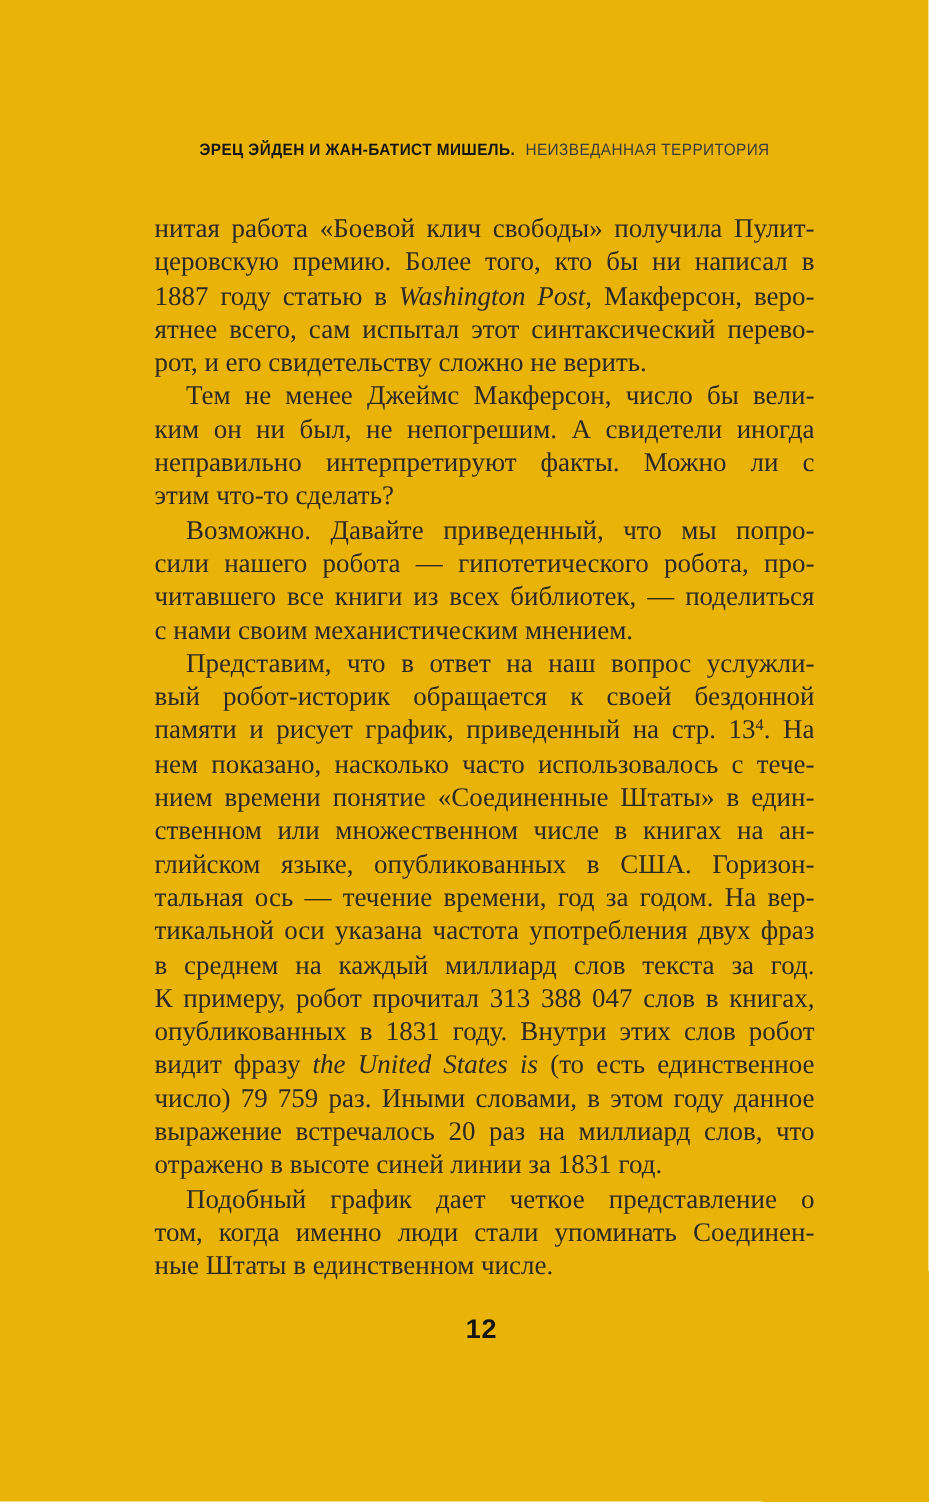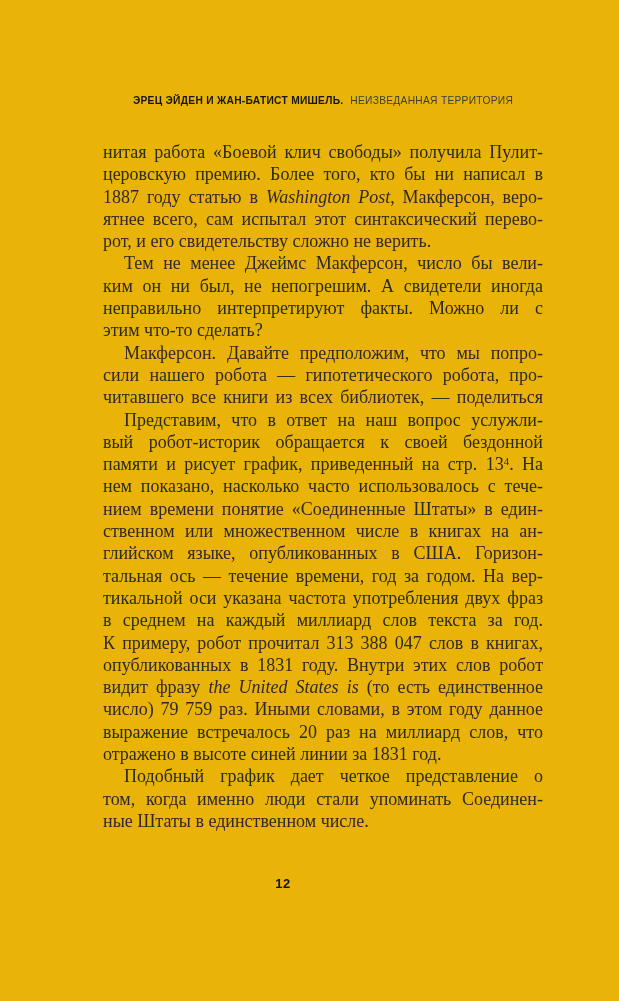--- a/index.html
+++ b/index.html
@@ -65,23 +65,24 @@
   }
   
   .folio {
     position: absolute;
     top: 876px;
     left: 0;
     width: 566px;
     text-align: center;
     font-family: "Liberation Sans", sans-serif;
     font-weight: bold;
-    font-size: 13px;
+    font-size: 18px;
     letter-spacing: 0.5px;
     color: #151515;
+    padding-left: 38px;
   }
 </style>
 </head>
 <body>
 
 <div class="page">
 
   <header class="running-head">
     <span class="authors">ЭРЕЦ ЭЙДЕН И ЖАН-БАТИСТ МИШЕЛЬ.</span>
     <span class="booktitle">НЕИЗВЕДАННАЯ ТЕРРИТОРИЯ</span>
@@ -95,23 +96,24 @@
         <div class="line"><span>ятнее всего, сам испытал этот синтаксический перево-</span></div>
         <div class="line last"><span>рот, и его свидетельству сложно не верить.</span></div>
       </div>
       <div class="para indent">
         <div class="line first"><span>Тем не менее Джеймс Макферсон, число бы вели-</span></div>
         <div class="line"><span>ким он ни был, не непогрешим. А свидетели иногда</span></div>
         <div class="line"><span>неправильно интерпретируют факты. Можно ли с</span></div>
         <div class="line last"><span>этим что-то сделать?</span></div>
       </div>
       <div class="para indent">
-        <div class="line first"><span>Макферсон. Давайте предположим, что мы попро-</span></div>
+        <div class="line first"><span>Возможно. Давайте приведенный, что мы попро-</span></div>
         <div class="line"><span>сили нашего робота — гипотетического робота, про-</span></div>
         <div class="line"><span>читавшего все книги из всех библиотек, — поделиться</span></div>
+        <div class="line last"><span>с нами своим механистическим мнением.</span></div>
       </div>
       <div class="para indent">
         <div class="line first"><span>Представим, что в ответ на наш вопрос услужли-</span></div>
         <div class="line"><span>вый робот-историк обращается к своей бездонной</span></div>
         <div class="line"><span>памяти и рисует график, приведенный на стр. 13</span><span class="sup">4</span><span>. На</span></div>
         <div class="line"><span>нем показано, насколько часто использовалось с тече-</span></div>
         <div class="line"><span>нием времени понятие «Соединенные Штаты» в един-</span></div>
         <div class="line"><span>ственном или множественном числе в книгах на ан-</span></div>
         <div class="line"><span>глийском языке, опубликованных в США. Горизон-</span></div>
         <div class="line"><span>тальная ось — течение времени, год за годом. На вер-</span></div>

